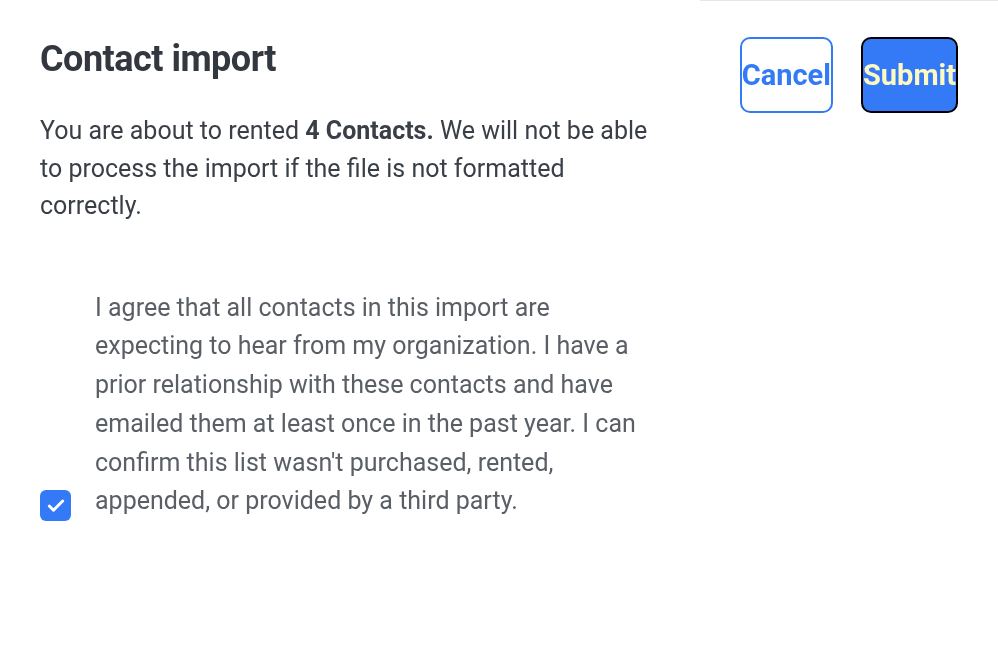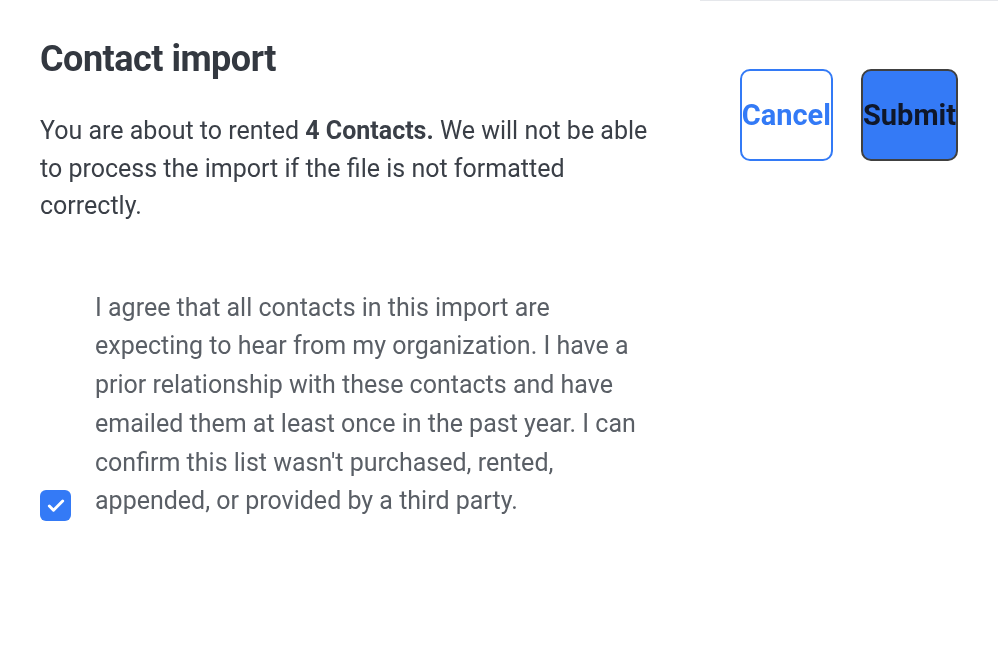--- a/index.html
+++ b/index.html
@@ -66,40 +66,39 @@
       color: #5a5f66;
     }
     .dialog-footer {
       border-top: 1px solid #e5e7eb;
       padding: 36px 40px;
       display: flex;
       gap: 28px;
     }
     .btn {
       flex: 1;
-      height: 92px;
+      height: 76px;
       border-radius: 10px;
       font-size: 29px;
       font-weight: 700;
       cursor: pointer;
       display: flex;
       align-items: center;
       justify-content: center;
       font-family: inherit;
-      margin-top: 32px;
     }
     .btn-cancel {
       background: #ffffff;
       border: 2px solid #337af6;
       color: #337af6;
     }
     .btn-submit {
       background: #347af6;
-      border: 2px solid #404040;
-      color: #0f172a;
+      border: 2px solid #000000;
+      color: #fef9c3;
     }
   </style>
 </head>
 <body>
 
 <div class="dialog">
   <div class="dialog-content">
     <h1 class="dialog-title">Contact import</h1>
     <p class="dialog-description">
       <span>You are about to rented </span><span class="strong">4 Contacts.</span><span> We will not be able to process the import if the file is not formatted correctly.</span>

